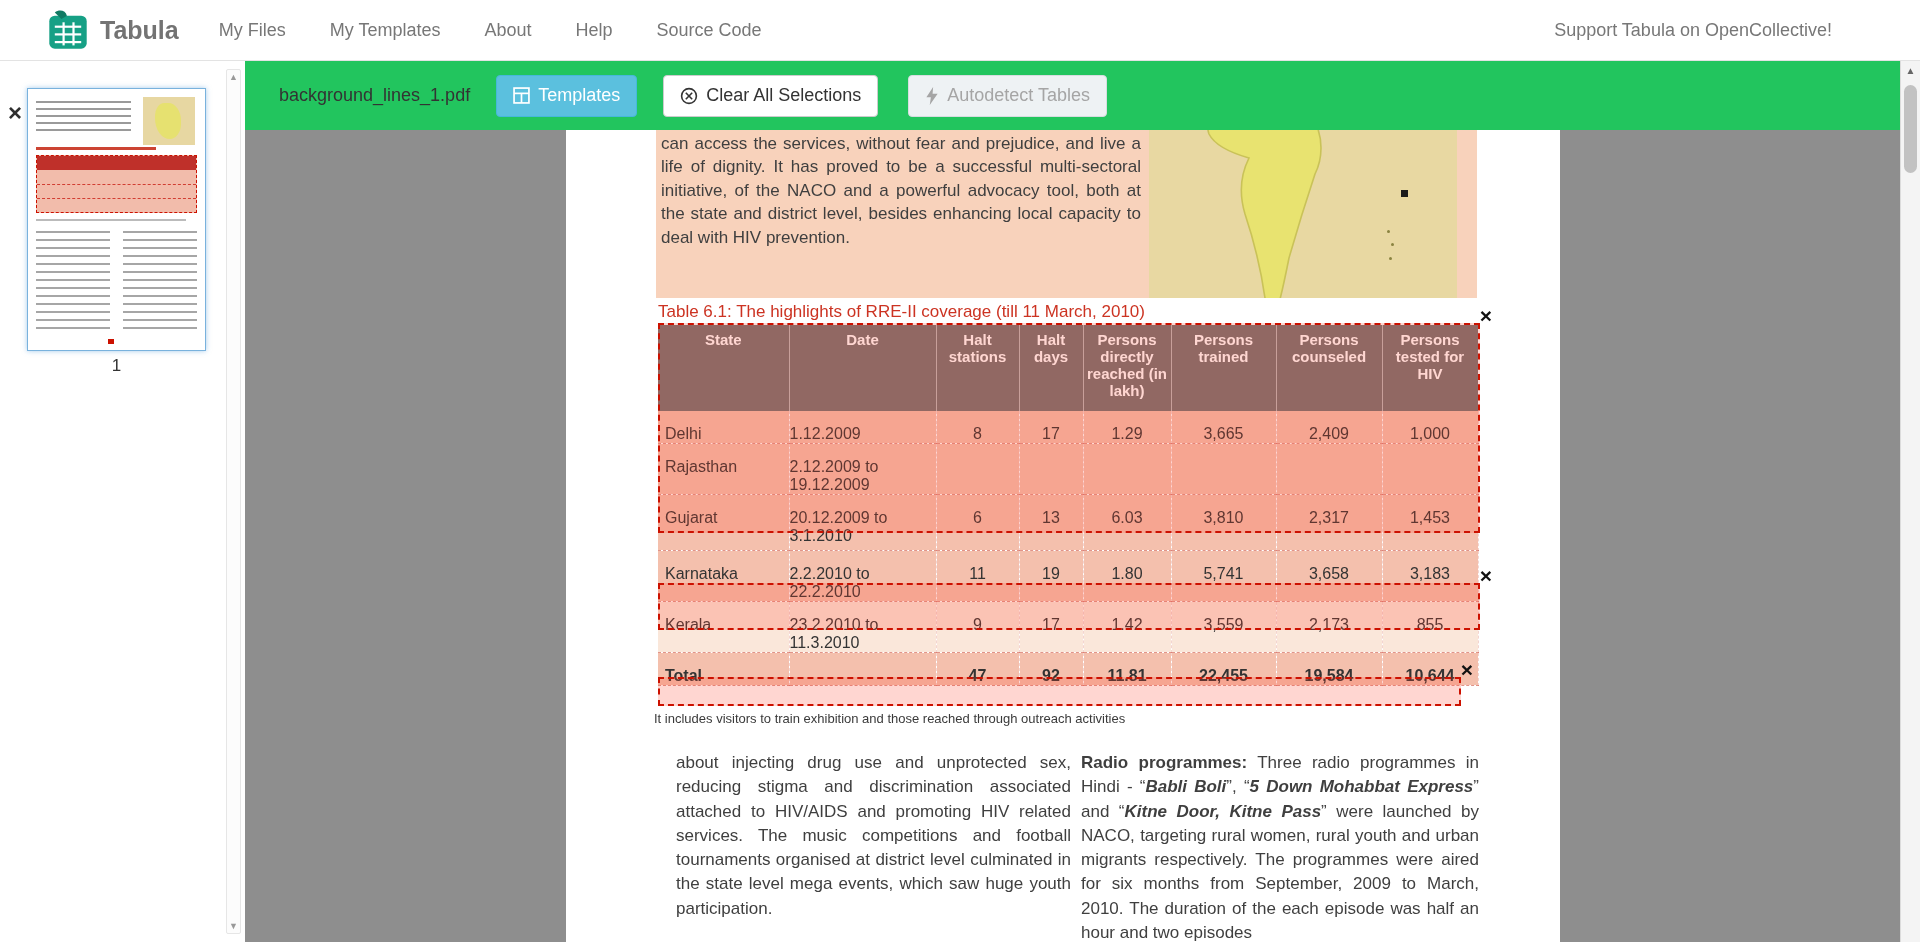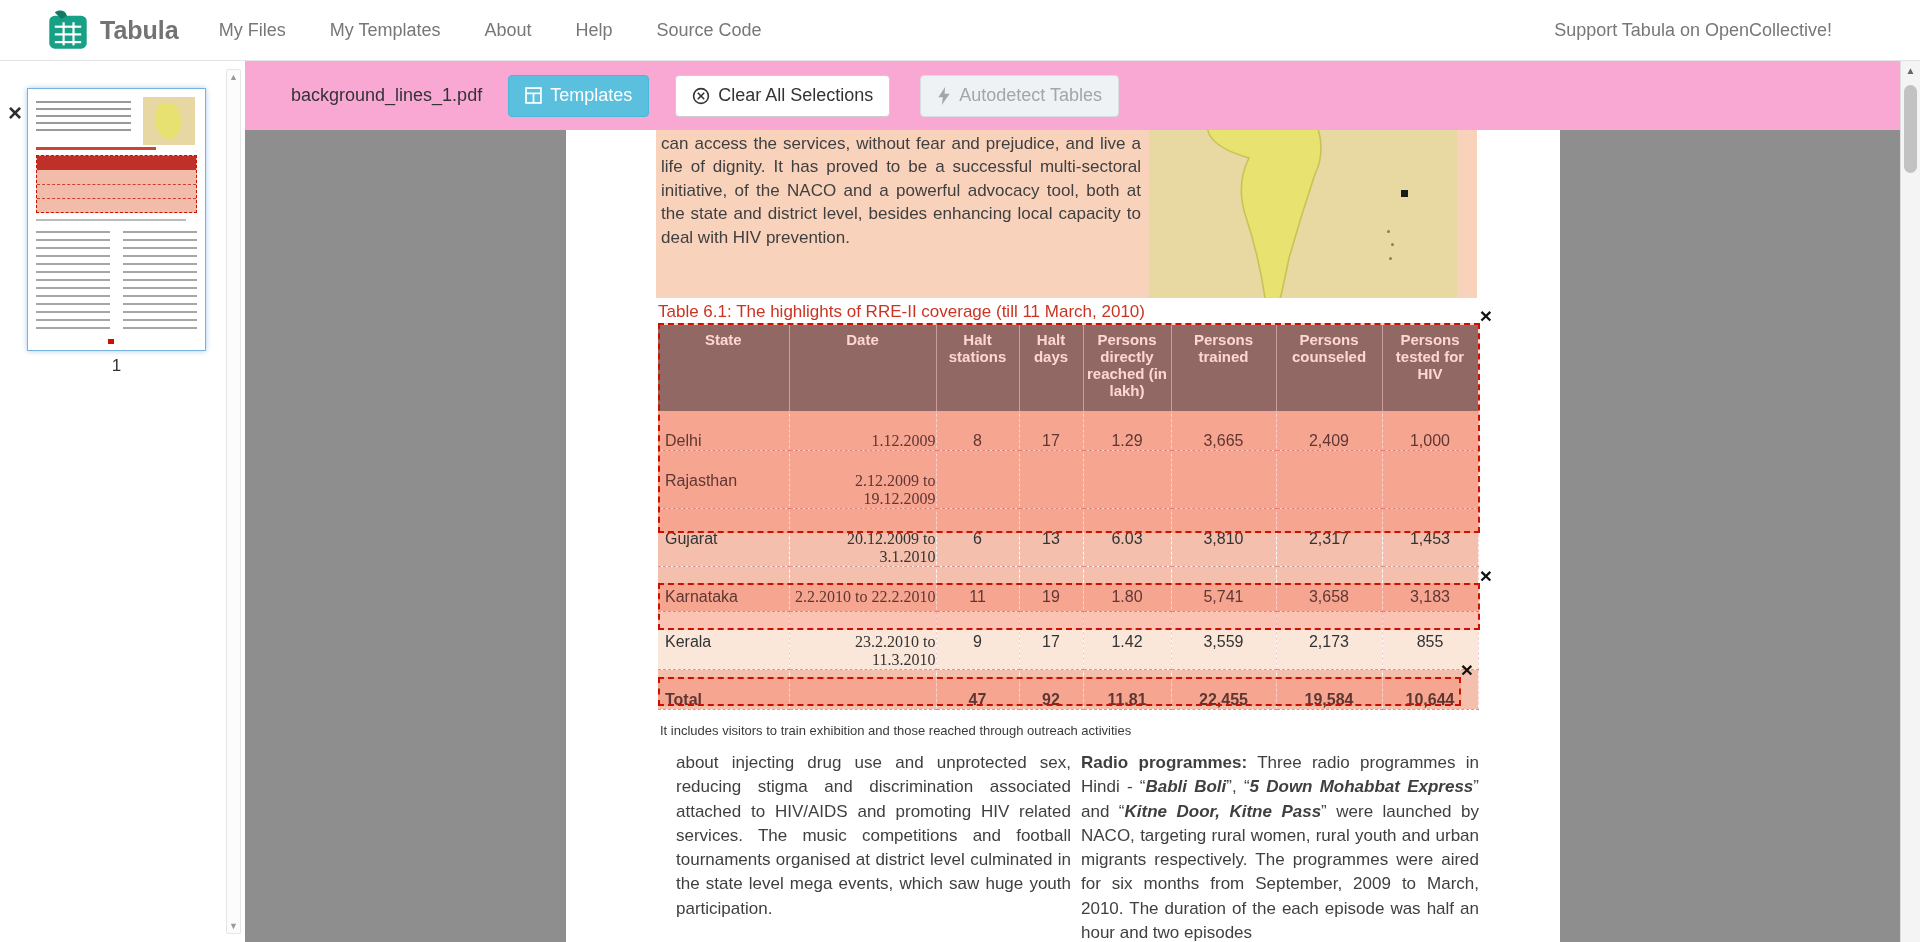--- a/index.html
+++ b/index.html
@@ -45,21 +45,21 @@
   .sb-scrollbar { position:absolute; top:8px; bottom:8px; right:4px; width:15px;
                   background:#fcfcfc; border:1px solid #e6e6e6; border-radius:2px;
                   font-size:9px; color:#999; text-align:center; }
   .sb-up { position:absolute; top:2px; left:0; right:0; cursor:pointer; }
   .sb-down { position:absolute; bottom:2px; left:0; right:0; cursor:pointer; }
 
   
   .main { flex:1; position:relative; background:#8e8e8e; display:flex; flex-direction:column; overflow:hidden; }
 
   
-  .toolbar { height:69px; flex-shrink:0; background:#f9a8d4; display:flex; align-items:center; padding-left:30px; }
+  .toolbar { height:69px; flex-shrink:0; background:#22c55e; display:flex; align-items:center; padding-left:18px; }
   .filename { font-size:18px; color:#333; margin-left:16px; }
   .btn { display:inline-flex; align-items:center; gap:8px; height:42px; padding:0 16px;
          border-radius:4px; font-size:18px; font-family:inherit; cursor:pointer;
          border:1px solid transparent; white-space:nowrap; }
   .btn svg { display:block; flex-shrink:0; }
   .btn-templates  { background:#5bc0de; border-color:#46b8da; color:#fff; margin-left:26px; }
   .btn-clear      { background:#ffffff; border-color:#cccccc; color:#333; margin-left:26px; }
   .btn-autodetect { background:#eef2f4; border-color:#d7dde0; color:#a5a5a5; margin-left:30px; cursor:default; }
   .btn-export     { background:#47a447; border-color:#398439; color:#fff; font-weight:bold;
                     margin-left:auto; margin-right:68px; }
@@ -75,31 +75,31 @@
   .map-dot { position:absolute; width:3px; height:3px; background:#8a8340; border-radius:50%; }
   .intro { left:95px; top:2px; width:480px; font-size:17px; line-height:23.4px; color:#3f3f3f;
            text-align:justify; }
   .table-title { left:92px; top:172px; width:820px; font-size:17px; color:#cc3322; }
 
   table.coverage { left:92px; top:195px; width:820px; border-collapse:collapse; table-layout:fixed;
                    font-size:16px; color:#333; }
   table.coverage th { background:#737373; color:#fff; font-weight:600; font-size:15px; line-height:17px;
                       vertical-align:top; padding-top:6px; text-align:center;
                       border-right:1px solid rgba(255,255,255,.5); }
-  table.coverage td { vertical-align:top; padding-top:21px;
+  table.coverage td { vertical-align:top; padding-top:14px;
                       border-bottom:1px dashed rgba(200,60,40,.55);
                       border-right:1px dashed rgba(200,60,40,.22); overflow:hidden; }
   .r-dark  td { background:#f4c0ad; }
   .r-light td { background:#fae7da; }
   .r-total td { font-weight:bold; }
   td.c-state { text-align:left; padding-left:7px; }
-  td.c-date  { text-align:right;font-family:Liberation Serif, serif; }
+  td.c-date  { text-align:left; }
   td.c-num   { text-align:center; }
 
-  .footnote { left:94px; top:581px; width:700px; font-size:13px; color:#3a3a3a;margin-top:12px; }
+  .footnote { left:88px; top:581px; width:700px; font-size:13px; color:#3a3a3a; }
   .col-left  { left:110px;  top:621px; width:395px; font-size:17px; line-height:24.3px;
                color:#3f3f3f; text-align:justify; }
   .col-right { left:515px; top:621px; width:398px; font-size:17px; line-height:24.3px;
                color:#3f3f3f; text-align:justify; }
 
   
   .selection { position:absolute; border:2px dashed #cc1100; background:rgba(255,70,45,.22); z-index:5; }
   .sel-1 { left:92px; top:193px; width:822px; height:210px; }
   .sel-2 { left:92px; top:453px; width:822px; height:47px; }
   .sel-3 { left:92px; top:547px; width:803px; height:29px; }

